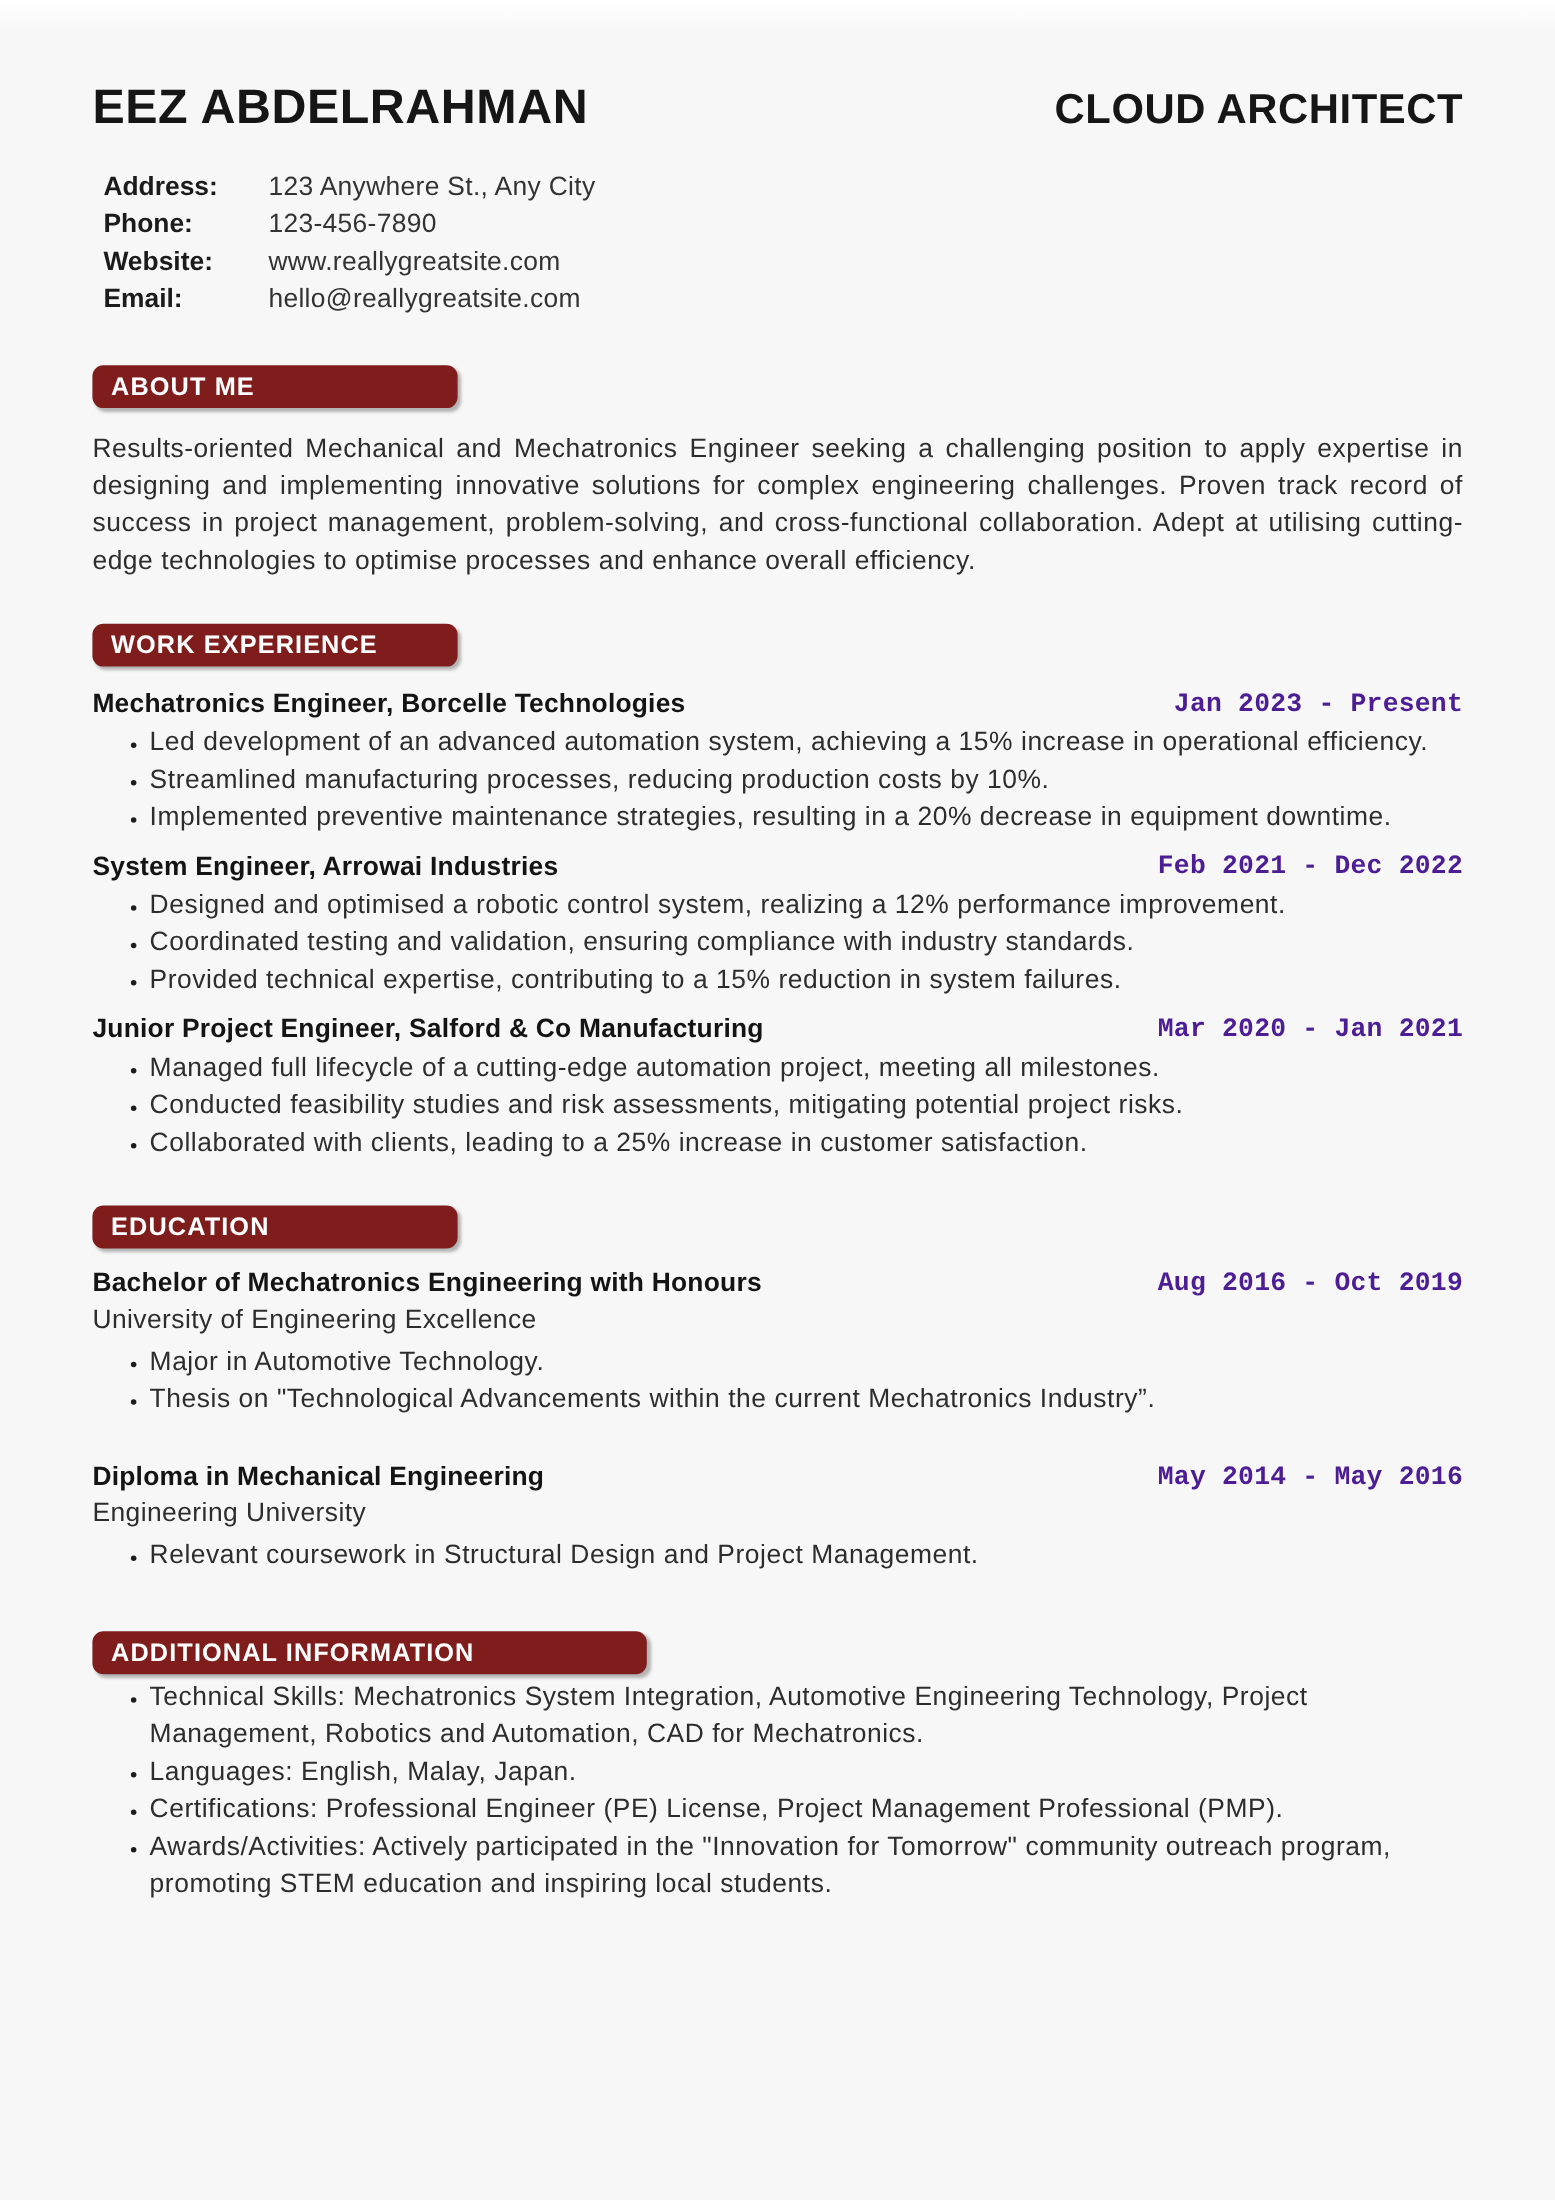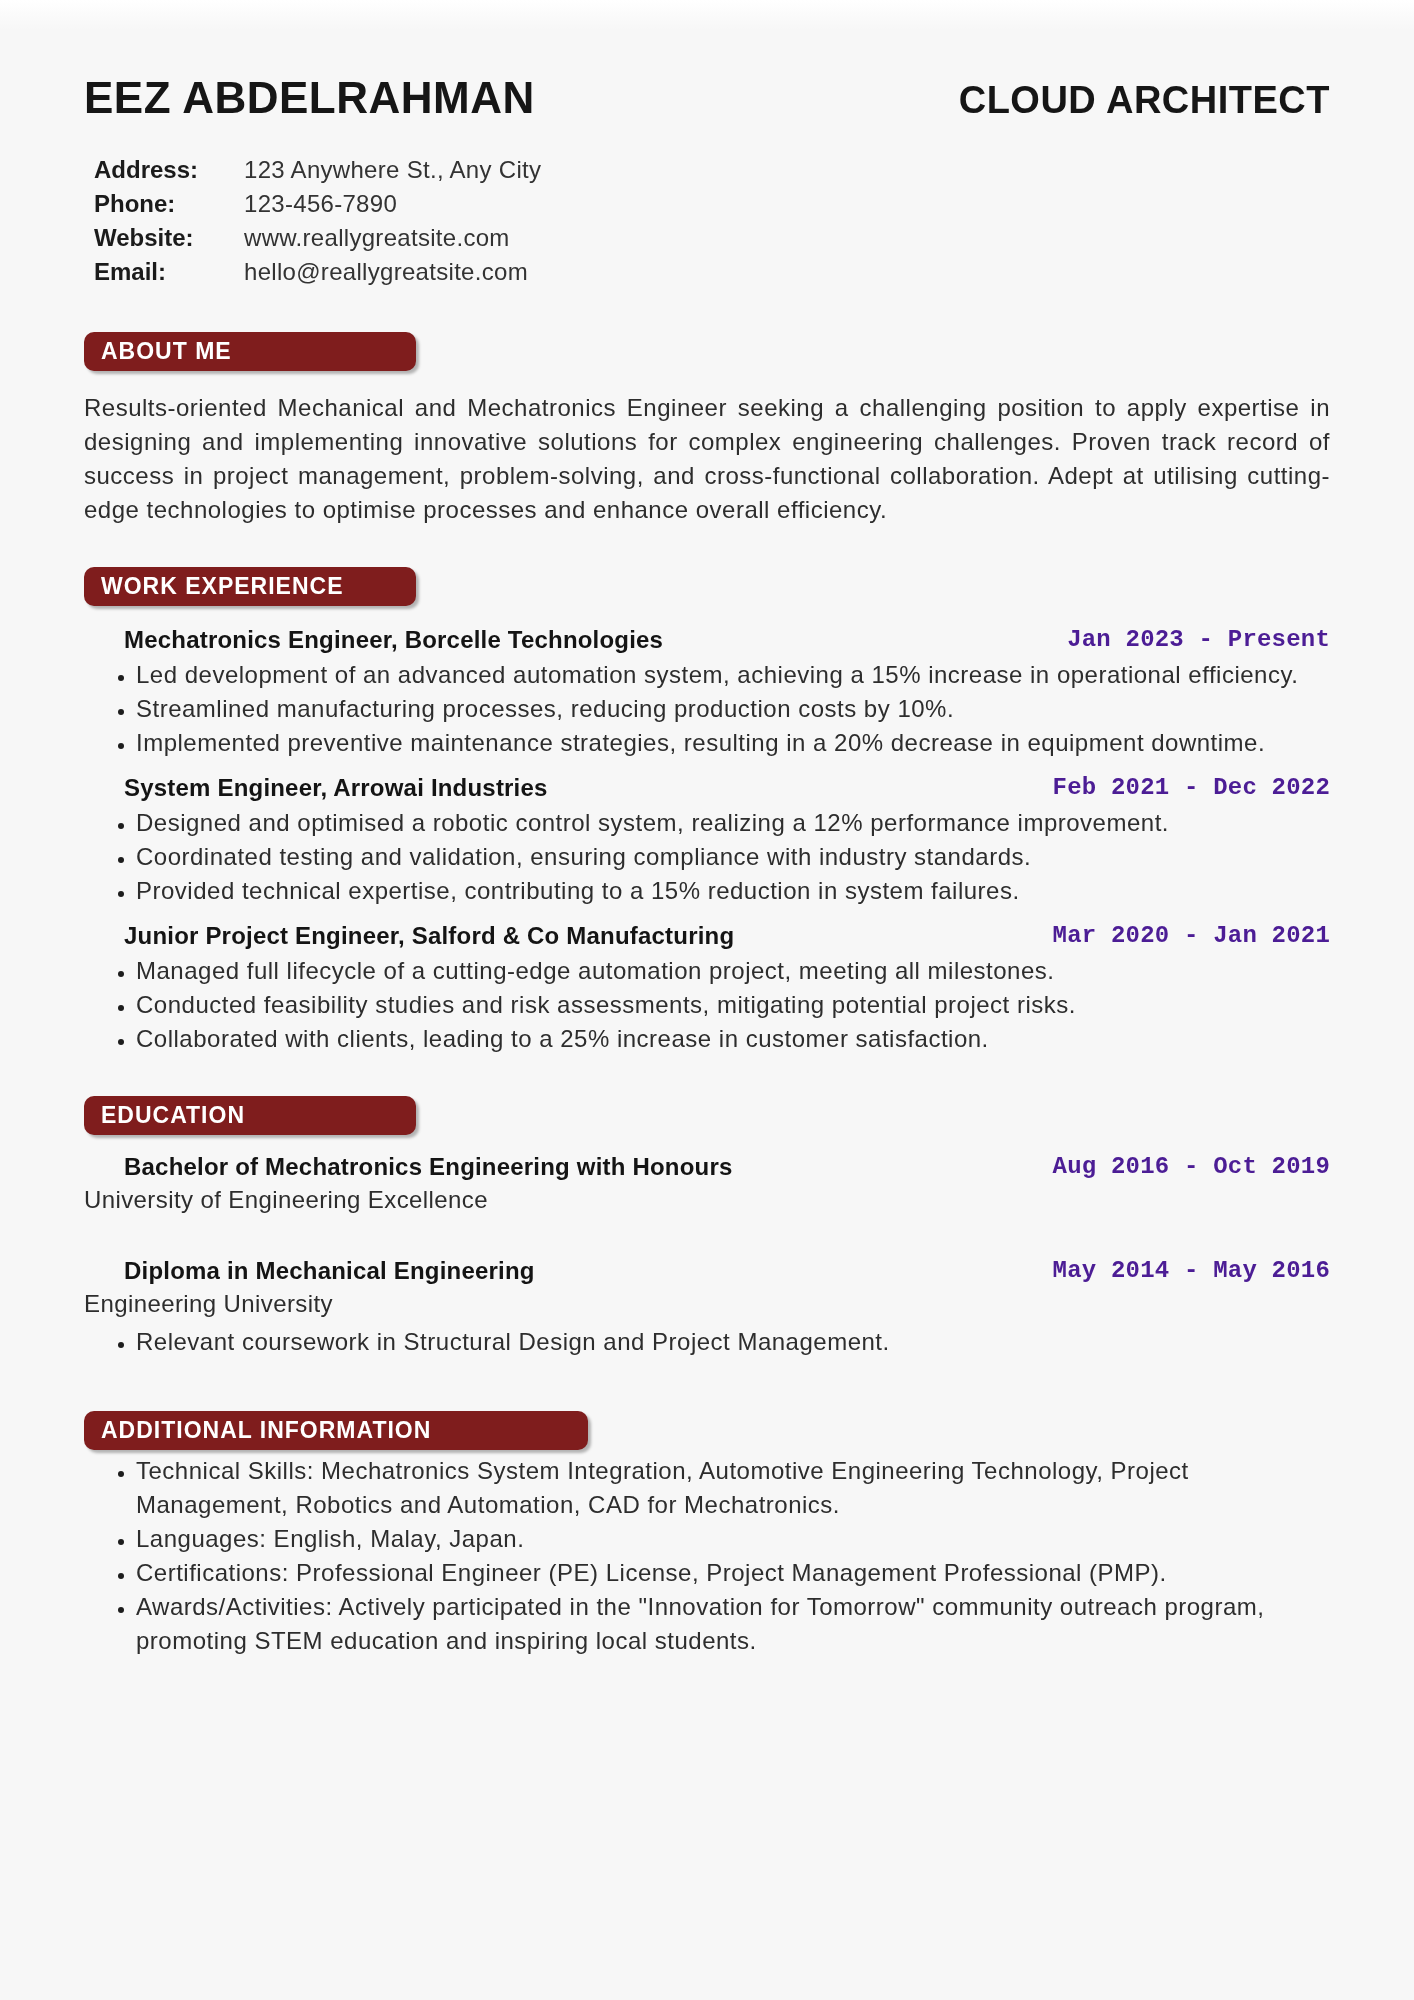--- a/index.html
+++ b/index.html
@@ -71,21 +71,21 @@
     margin-top: 20px;
     font-size: 24px;
     line-height: 34px;
     letter-spacing: 0.5px;
     text-align: justify;
     color: #2d2d2d;
   }
 
   .job { margin-top: 14px; }
   .job.first { margin-top: 20px; }
-  .entry-header { display: flex; justify-content: space-between; align-items: flex-start; margin-left: 40px; }
+  .entry-header { display: flex; justify-content: space-between; align-items: flex-end; }
   .entry-title { font-size: 24px; font-weight: bold; color: #141414; letter-spacing: 0.2px; }
   .entry-dates { font-size: 24px; font-weight: bold; color: #4c1d95; letter-spacing: 0.2px; font-family: Liberation Mono, monospace; }
   .school { font-size: 24px; line-height: 34px; letter-spacing: 0.4px; color: #2d2d2d; margin-top: 2px; }
 
   ul.bullets {
     list-style: disc;
     padding-left: 52px;
     margin-top: 4px;
   }
   ul.bullets li {
@@ -182,20 +182,24 @@
     <div class="pill">
       <span>EDUCATION</span>
     </div>
 
     <div class="edu-entry">
       <div class="entry-header">
         <span class="entry-title">Bachelor of Mechatronics Engineering with Honours</span>
         <span class="entry-dates">Aug 2016 - Oct 2019</span>
       </div>
       <div class="school">University of Engineering Excellence</div>
+      <ul class="bullets">
+        <li>Major in Automotive Technology.</li>
+        <li>Thesis on "Technological Advancements within the current Mechatronics Industry”.</li>
+      </ul>
     </div>
 
     <div class="edu-entry second">
       <div class="entry-header">
         <span class="entry-title">Diploma in Mechanical Engineering</span>
         <span class="entry-dates">May 2014 - May 2016</span>
       </div>
       <div class="school">Engineering University</div>
       <ul class="bullets">
         <li>Relevant coursework in Structural Design and Project Management.</li>

